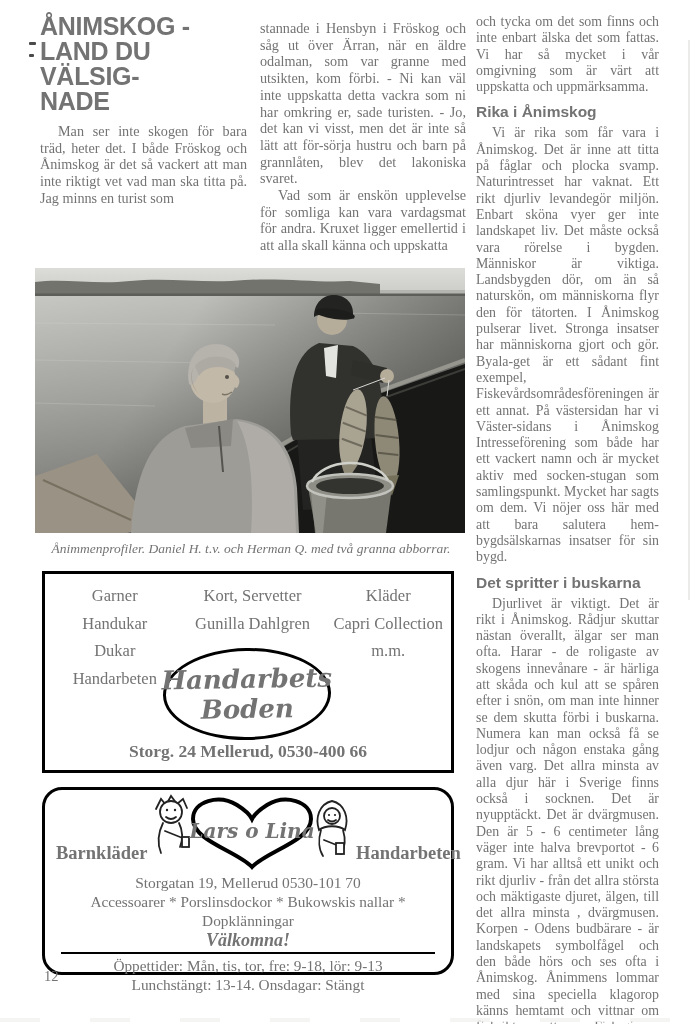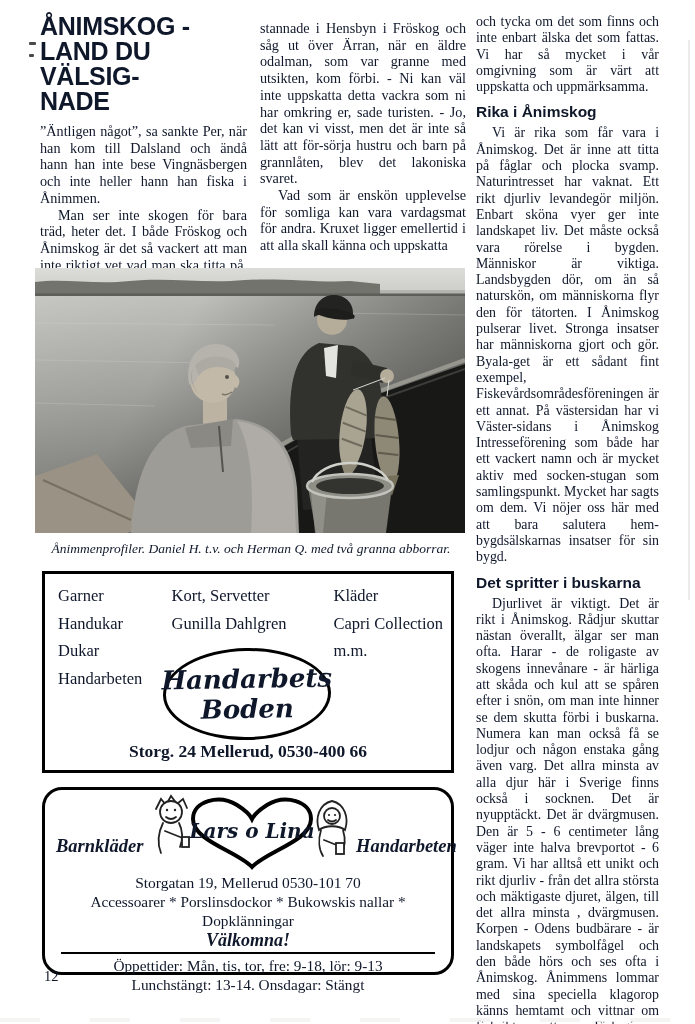--- a/index.html
+++ b/index.html
@@ -1,18 +1,18 @@
 <!DOCTYPE html>
 <html lang="sv"><head>
 <meta charset="utf-8">
 <style>
   html,body{margin:0;padding:0;background:#888;}
   .page{
     position:relative; width:695px; height:1024px; margin:0 auto;
-    background:#ffffff; color:#0f172a; overflow:hidden;
+    background:#ffffff; color:#737373; overflow:hidden;
     font-family:"Liberation Serif", serif;
   }
   
   .cols12{position:absolute; left:40px; top:8px; width:426px; display:flex; gap:13px;}
   .c1{width:207px;} .c2{width:206px; padding-top:12px;}
   .article-title{
     font-family:"Liberation Sans", sans-serif; font-weight:bold;
     font-size:25px; line-height:25px; margin:6px 0 9px 0; letter-spacing:-0.3px;
   }
   .bodycol p{margin:0; font-size:14.2px; line-height:16.7px; text-align:justify;}
@@ -29,37 +29,37 @@
   .photo{position:absolute; left:35px; top:268px; width:430px; height:265px; background:#bdbdb9;}
   .photo svg{display:block; width:430px; height:265px;}
   .caption{
     position:absolute; left:40px; top:541px; width:422px;
     font-style:italic; font-size:13.5px; line-height:16px;text-align:center;
   }
   
   .ad1{position:absolute; left:42px; top:571px; width:412px; height:202px;
        border:3px solid #000; box-sizing:border-box; background:#fff;}
   .ad1-grid{position:absolute; left:13px; top:8px; right:8px; display:flex;
-            font-size:16.5px; line-height:27.5px;}
+            font-size:16.5px; line-height:27.5px;text-align:center;}
   .ad1-col1{width:115px;} .ad1-col2{width:164px;} .ad1-col3{flex:1;}
   .ad1-grid div{white-space:nowrap;}
   .oval{
     position:absolute; left:118px; top:74px; width:168px; height:92px;
     border:3px solid #000; border-radius:50%; box-sizing:border-box;
     display:flex; flex-direction:column; align-items:center; justify-content:center;
     font-family:"DejaVu Serif", serif; font-style:italic; font-weight:bold;
     font-size:26px; line-height:30px; transform:rotate(-1deg);
   }
   .ad1-addr{position:absolute; bottom:8px; left:0; width:100%; text-align:center;
             font-weight:bold; font-size:17.5px;}
   
   .ad2{position:absolute; left:42px; top:787px; width:412px; height:188px;
        border:3.5px solid #000; border-radius:20px; box-sizing:border-box; background:#fff;}
   .ad2-top{position:relative; height:84px;}
-  .barn{position:absolute; font-style:italic; font-weight:bold; font-size:18.5px;}
+  .barn{position:absolute; font-weight:bold; font-size:18.5px;margin-top:7px;}
   .barn-left{left:11px; top:46px;}
   .barn-right{left:311px; top:46px;}
   .boy-fig{position:absolute; left:104px; top:3px;}
   .girl-fig{position:absolute; left:266px; top:8px;}
   .heart-logo{position:absolute; left:140px; top:5px; width:134px; height:76px;}
   .heart-text{
     position:absolute; left:0; top:24px; width:134px; text-align:center;
     font-family:"DejaVu Serif", serif; font-style:italic; font-weight:bold; font-size:20px;
   }
   .ad2-addr{text-align:center; font-size:15.5px; line-height:18px;}
@@ -81,21 +81,20 @@
 
 <div class="page">
 
   <div class="cols12">
     <div class="c1 bodycol">
       <div class="article-title">
         <div>ÅNIMSKOG -</div>
         <div>LAND DU VÄLSIG-</div>
         <div>NADE</div>
       </div>
-      <p>”Äntligen något”, sa sankte Per, när han kom till Dalsland och ändå hann han inte bese Vingnäsbergen och inte heller hann han fiska i Ånimmen.</p>
       <p class="ind">Man ser inte skogen för bara träd, heter det. I både Fröskog och Ånimskog är det så vackert att man inte riktigt vet vad man ska titta på. Jag minns en turist som</p>
     </div>
     <div class="c2 bodycol">
       <p>stannade i Hensbyn i Fröskog och såg ut över Ärran, när en äldre odalman, som var granne med utsikten, kom förbi. - Ni kan väl inte uppskatta detta vackra som ni har omkring er, sade turisten. - Jo, det kan vi visst, men det är inte så lätt att för-sörja hustru och barn på grannlåten, blev det lakoniska svaret.</p>
       <p class="ind">Vad som är enskön upplevelse för somliga kan vara vardagsmat för andra. Kruxet ligger emellertid i att alla skall känna och uppskatta</p>
     </div>
   </div>
 
   <div class="c3 bodycol">
     <p>och tycka om det som finns och inte enbart älska det som fattas. Vi har så mycket i vår omgivning som är värt att uppskatta och uppmärksamma.</p>

